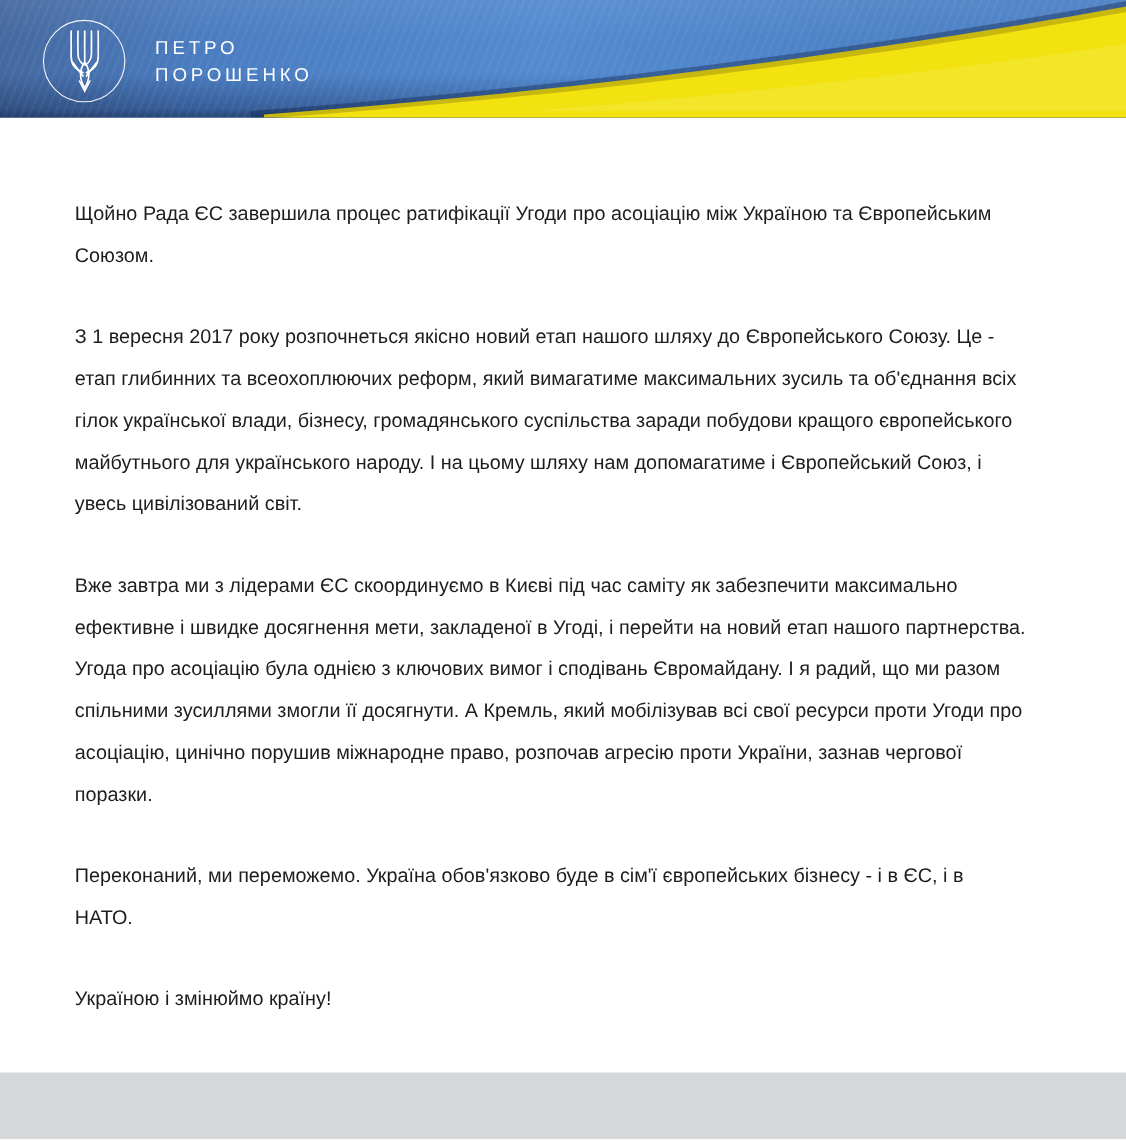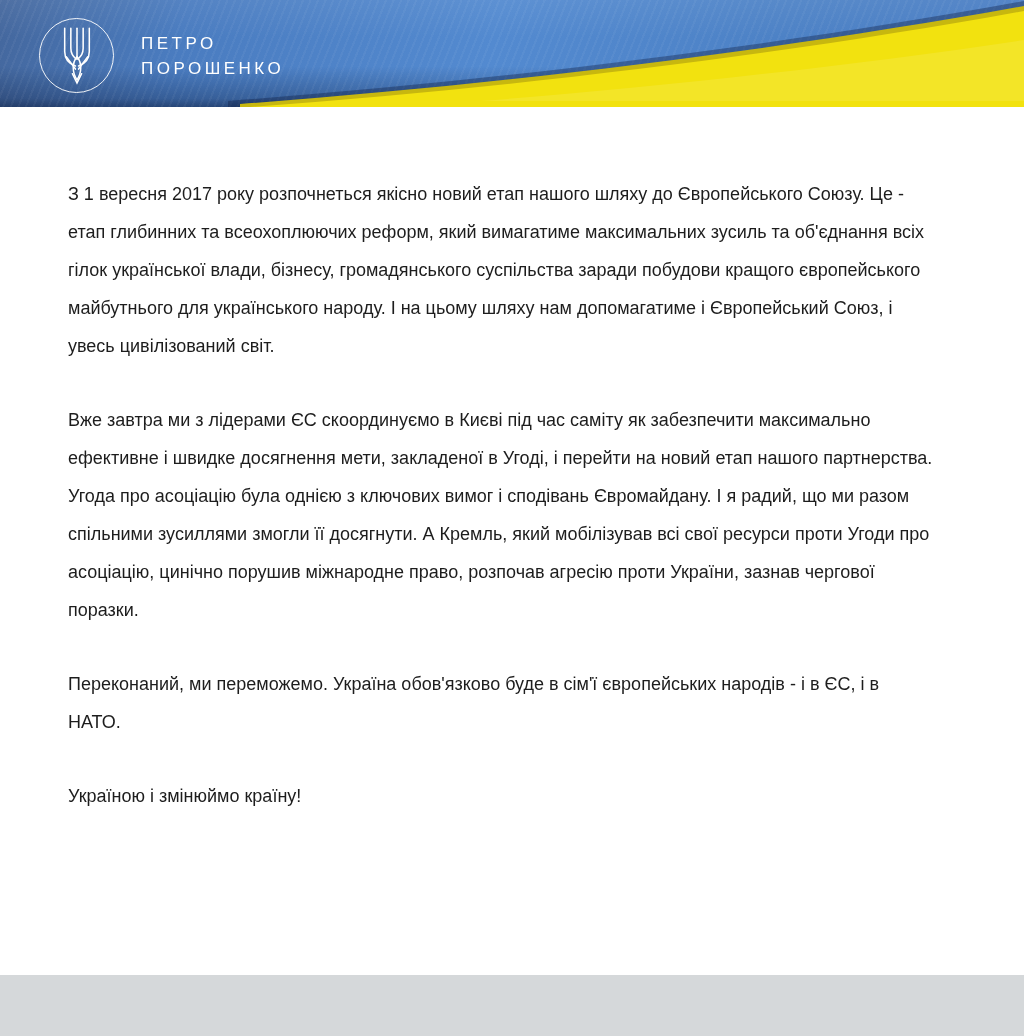--- a/index.html
+++ b/index.html
@@ -123,31 +123,33 @@
         </svg>
       </div>
       <div class="brand-name">
         <div>ПЕТРО</div>
         <div>ПОРОШЕНКО</div>
       </div>
     </div>
   </header>
 
   <main class="content">
+    <p class="para">Щойно Рада ЄС завершила процес ратифікації Угоди про асоціацію між Україною та Європейським
+Союзом.</p>
     <p class="para">З 1 вересня 2017 року розпочнеться якісно новий етап нашого шляху до Європейського Союзу. Це -
 етап глибинних та всеохоплюючих реформ, який вимагатиме максимальних зусиль та об'єднання всіх
 гілок української влади, бізнесу, громадянського суспільства заради побудови кращого європейського
 майбутнього для українського народу. І на цьому шляху нам допомагатиме і Європейський Союз, і
 увесь цивілізований світ.</p>
     <p class="para">Вже завтра ми з лідерами ЄС скоординуємо в Києві під час саміту як забезпечити максимально
 ефективне і швидке досягнення мети, закладеної в Угоді, і перейти на новий етап нашого партнерства.
 Угода про асоціацію була однією з ключових вимог і сподівань Євромайдану. І я радий, що ми разом
 спільними зусиллями змогли її досягнути. А Кремль, який мобілізував всі свої ресурси проти Угоди про
 асоціацію, цинічно порушив міжнародне право, розпочав агресію проти України, зазнав чергової
 поразки.</p>
-    <p class="para">Переконаний, ми переможемо. Україна обов'язково буде в сім'ї європейських народів - і в ЄС, і в
+    <p class="para">Переконаний, ми переможемо. Україна обов'язково буде в сім'ї європейських бізнесу - і в ЄС, і в
 НАТО.</p>
     <p class="para">Україною і змінюймо країну!</p>
   </main>
 
   <footer class="footer"></footer>
 
 </div>
 
 </body></html>

